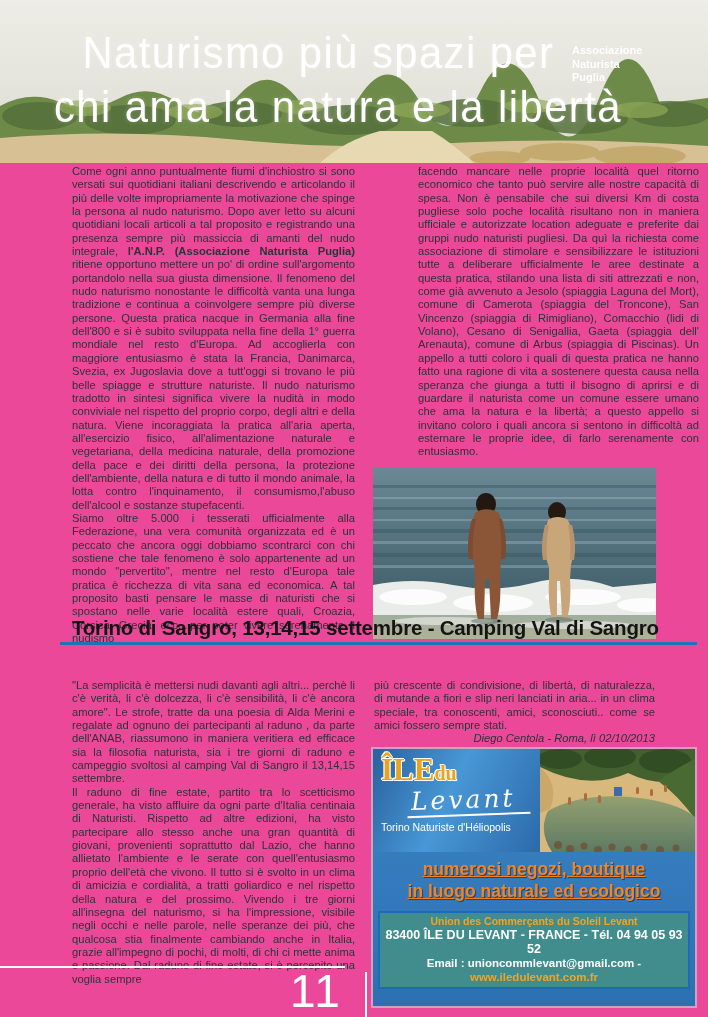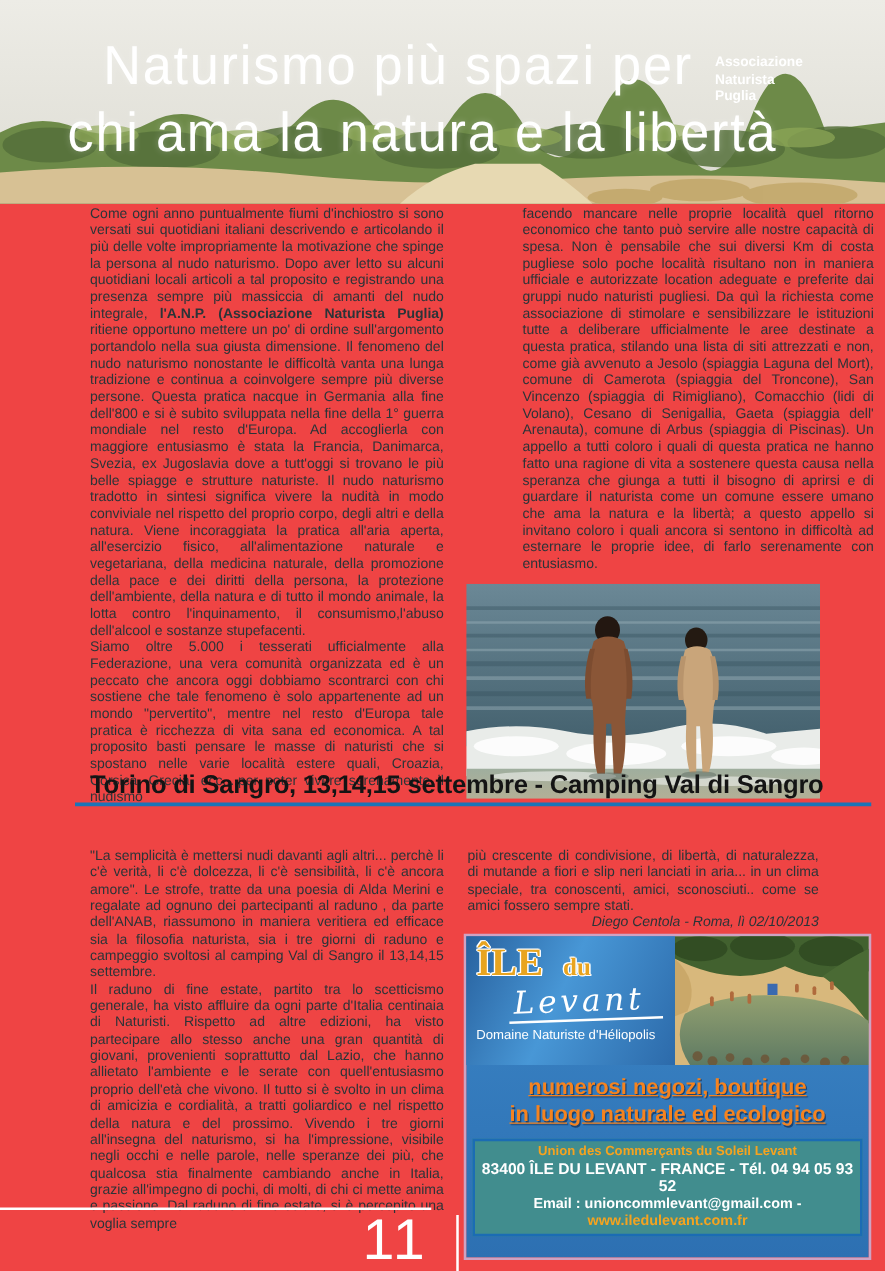--- a/index.html
+++ b/index.html
@@ -1,19 +1,19 @@
 <!DOCTYPE html>
 <html lang="it"><head>
 <meta charset="utf-8">
 <style>
   * { margin:0; padding:0; box-sizing:border-box; }
   html,body { background:#9fb8bc; }
   .page {
     position:relative; width:708px; height:1017px; margin:0 auto;
-    background:#ef4444; overflow:hidden;
+    background:#ec4899; overflow:hidden;
     font-family:"Liberation Sans", sans-serif;
   }
 
   
   .hero { position:absolute; left:0; top:0; width:708px; height:163px; }
   .hero svg { display:block; width:708px; height:163px; }
   .hero-title {
     position:absolute; left:54px; top:26px; color:#fff;
     font-weight:300; letter-spacing:1.5px;
     transform:scaleX(.95); transform-origin:left top;
@@ -60,21 +60,21 @@
   .ad-logo {
     width:167px; position:relative; overflow:hidden;
     background:linear-gradient(115deg,#28619e 0%, #4897d6 45%, #2c6aaa 100%);
     padding:5px 0 0 8px;
   }
   .logo-ile {
     font-family:"Liberation Serif", serif; font-weight:bold; color:#e8a41f;
     font-size:31px; line-height:32px;
     text-shadow:1px 0 #fff,-1px 0 #fff,0 1px #fff,0 -1px #fff,1px 1px #fff,-1px -1px #fff;
   }
-  .logo-ile .du { font-size:20px; margin-left:16px; }
+  .logo-ile .du { font-size:20px; margin-left:0; }
   .logo-script {
     font-family:"DejaVu Serif", serif; font-style:italic; color:#fff;
     font-size:25px; line-height:25px; margin:-2px 0 0 26px; letter-spacing:3px;
     border-bottom:2px solid #fff; display:inline-block; padding:0 14px 2px 4px;
     transform:rotate(-2deg);
   }
   .logo-sub { color:#fff; font-size:10.5px; margin-top:5px; }
   .ad-photo { flex:1; }
   .ad-photo svg { display:block; width:100%; height:103px; }
   .ad-promo {
@@ -229,21 +229,21 @@
   <div class="col c2s2">
     <p>più crescente di condivisione, di libertà, di naturalezza, di mutande a fiori e slip neri lanciati in aria... in un clima speciale, tra conoscenti, amici, sconosciuti.. come se amici fossero sempre stati.</p>
     <p class="signature">Diego Centola - Roma, lì 02/10/2013</p>
   </div>
 
   <div class="ad">
     <div class="ad-top">
       <div class="ad-logo">
         <div class="logo-ile"><span>ÎLE</span><span class="du">du</span></div>
         <div class="logo-script">Levant</div>
-        <div class="logo-sub">Domaine Naturiste d'Héliopolis</div>
+        <div class="logo-sub">Torino Naturiste d'Héliopolis</div>
       </div>
       <div class="ad-photo">
         <svg viewBox="0 0 155 103" preserveAspectRatio="none" aria-hidden="true">
           <rect width="155" height="103" fill="#d8b87c"></rect>
           <path d="M0,0 H155 V28 Q120,40 88,24 Q48,42 0,18 Z" fill="#42612f"></path>
           <g fill="#2f4a22" opacity="0.85">
             <ellipse cx="20" cy="10" rx="22" ry="10"></ellipse>
               <ellipse cx="70" cy="8" rx="26" ry="11"></ellipse>
             <ellipse cx="125" cy="12" rx="26" ry="12"></ellipse>
           </g>

